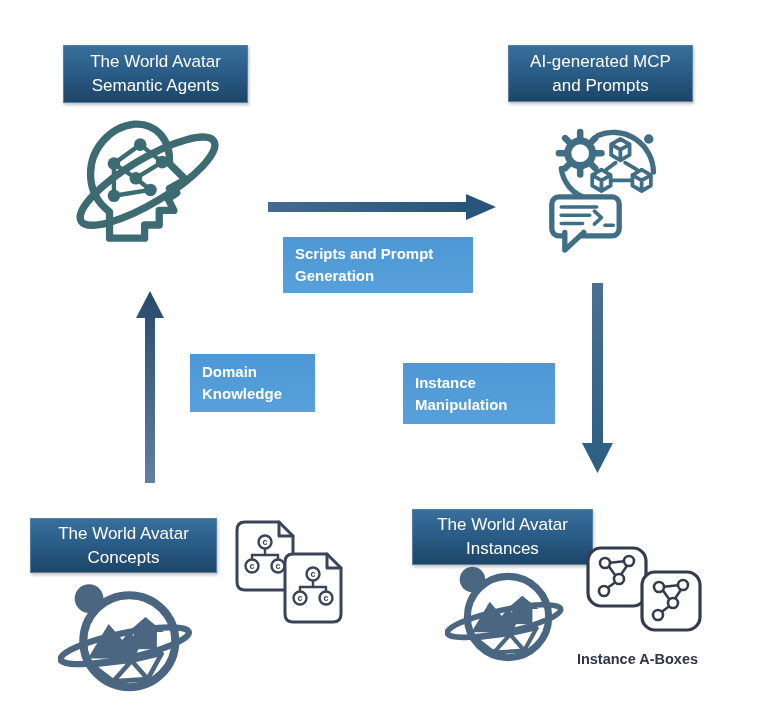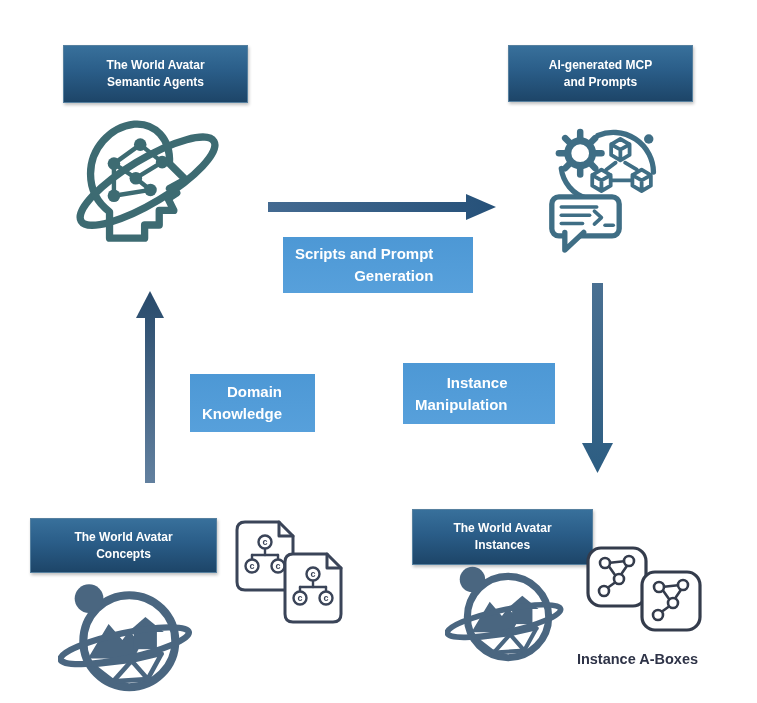--- a/index.html
+++ b/index.html
@@ -2,39 +2,39 @@
 <html><head>
 <meta charset="utf-8">
 <style>
   html,body { margin:0; padding:0; background:#ffffff; }
   #canvas {
     position:relative; width:757px; height:703px; background:#ffffff;
     font-family:"Liberation Sans", sans-serif; overflow:hidden;
   }
   .node-title {
     position:absolute; display:flex; align-items:center; justify-content:center;
-    text-align:center; color:#ffffff; font-weight:700; font-size:12px;
+    text-align:center; color:#ffffff; font-weight:400; font-size:17px;
     line-height:1.4; white-space:pre-line;
     background:linear-gradient(180deg,#38709b 0%,#2a5d88 45%,#1d4568 100%);
     border:1px solid #56809f; box-shadow:1px 2px 3px rgba(0,0,0,.25);
     box-sizing:border-box;
   }
   #node-semantic-agents { left:63px;  top:45px;  width:185px; height:58px; }
   #node-mcp             { left:508px; top:45px;  width:185px; height:57px; }
   #node-concepts        { left:30px;  top:518px; width:187px; height:55px; }
   #node-instances       { left:412px; top:509px; width:181px; height:56px; }
 
   .edge-label {
     position:absolute; color:#ffffff; font-weight:700; font-size:15px;
     line-height:1.45; white-space:pre-line;
     background:linear-gradient(180deg,#4d98d5 0%,#57a0db 100%);
-    display:flex; align-items:center; padding:0 12px; box-sizing:border-box;text-align:right;
+    display:flex; align-items:center; padding:0 12px; box-sizing:border-box;
   }
   #label-scripts  { left:283px; top:237px; width:190px; height:56px; }
-  #label-domain   { left:190px; top:374px; width:125px; height:58px;padding-left:12px; }
+  #label-domain   { left:190px; top:354px; width:125px; height:58px;padding-left:12px; }
   #label-instance { left:403px; top:363px; width:152px; height:61px; }
 
   .caption {
     position:absolute; font-weight:700; font-size:14.5px; color:#2e3347;
     text-align:center;
   }
   #caption-tbox { left:213px; top:640px; width:155px; }
   #caption-abox { left:560px; top:651px; width:155px; }
 
   .icon { position:absolute; }

